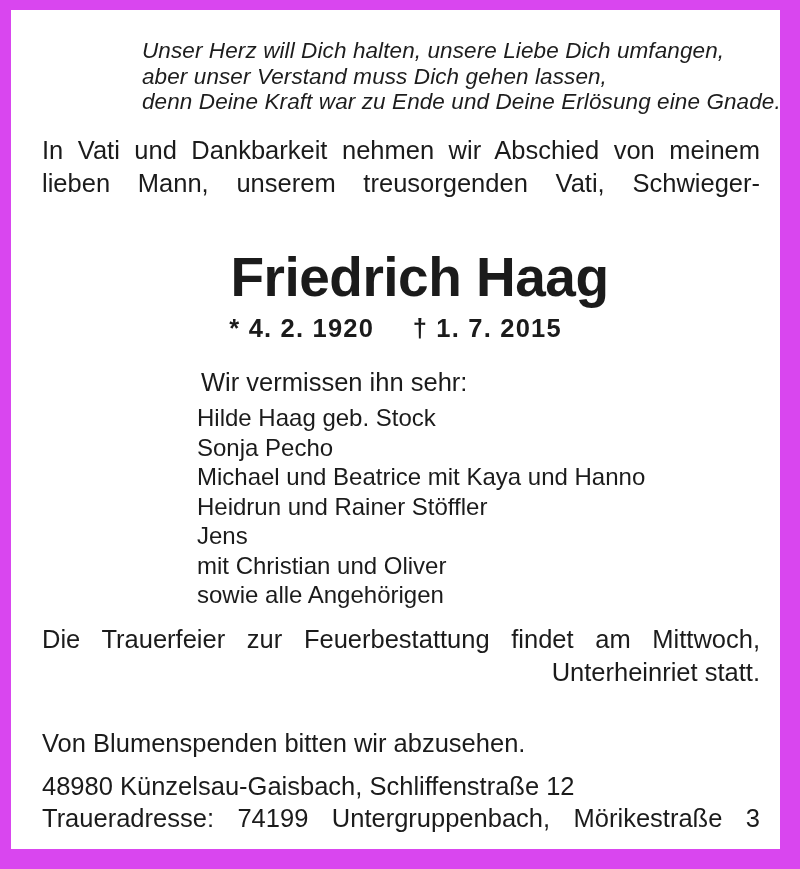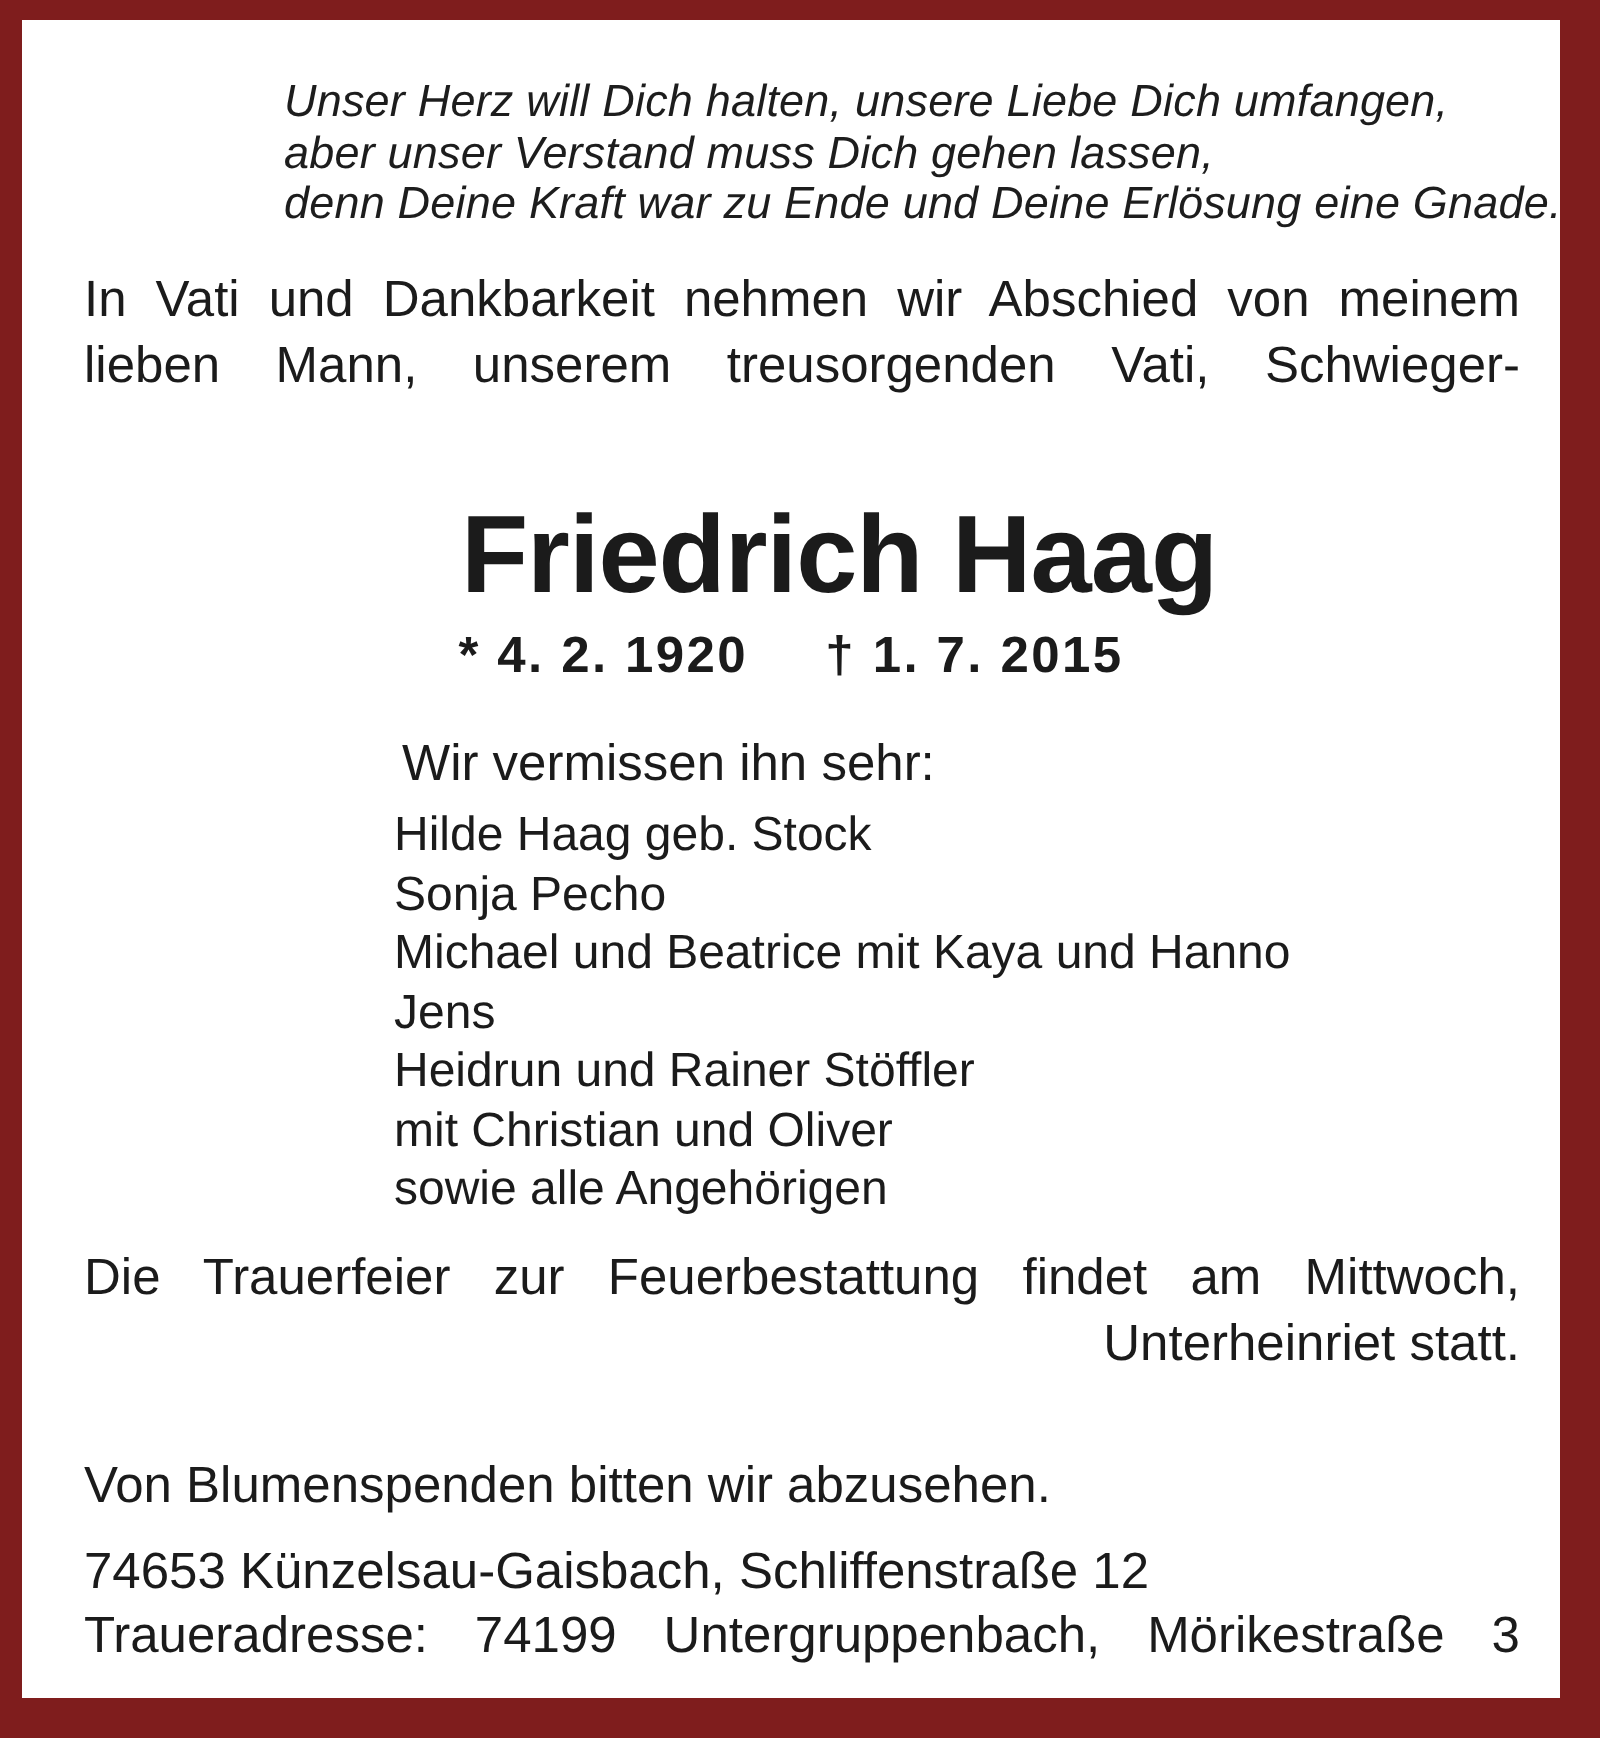--- a/index.html
+++ b/index.html
@@ -5,21 +5,21 @@
   html, body {
     margin: 0;
     padding: 0;
     background: #ffffff;
   }
   #page {
     position: relative;
     width: 800px;
     height: 869px;
     box-sizing: border-box;
-    background: #7f1d1d;
+    background: #d946ef;
     padding: 10px 20px 20px 11px;
     overflow: hidden;
     font-family: "Liberation Sans", sans-serif;
   }
   #card {
     box-sizing: border-box;
     width: 100%;
     height: 100%;
     background: #ffffff;
     position: relative;
@@ -189,32 +189,32 @@
       <span>†</span>
       <span>1. 7. 2015</span>
     </div>
 
     <div class="mourn-heading">Wir vermissen ihn sehr:</div>
 
     <div class="mourner-list">
       <div>Hilde Haag geb. Stock</div>
       <div>Sonja Pecho</div>
       <div>Michael und Beatrice mit Kaya und Hanno</div>
+      <div>Heidrun und Rainer Stöffler</div>
       <div>Jens</div>
-      <div>Heidrun und Rainer Stöffler</div>
       <div>mit Christian und Oliver</div>
       <div>sowie alle Angehörigen</div>
     </div>
 
     <div class="ceremony">
       <span class="j-line">Die Trauerfeier zur Feuerbestattung findet am Mittwoch,</span>
       <span class="l-line">Unterheinriet statt.</span>
     </div>
 
     <div class="flowers">Von Blumenspenden bitten wir abzusehen.</div>
 
     <div class="addresses">
-      <span class="l-line">74653 Künzelsau-Gaisbach, Schliffenstraße 12</span>
+      <span class="l-line">48980 Künzelsau-Gaisbach, Schliffenstraße 12</span>
       <span class="j-line">Traueradresse: 74199 Untergruppenbach, Mörikestraße 3</span>
     </div>
 
   </div>
 </div>
 
 </body></html>

